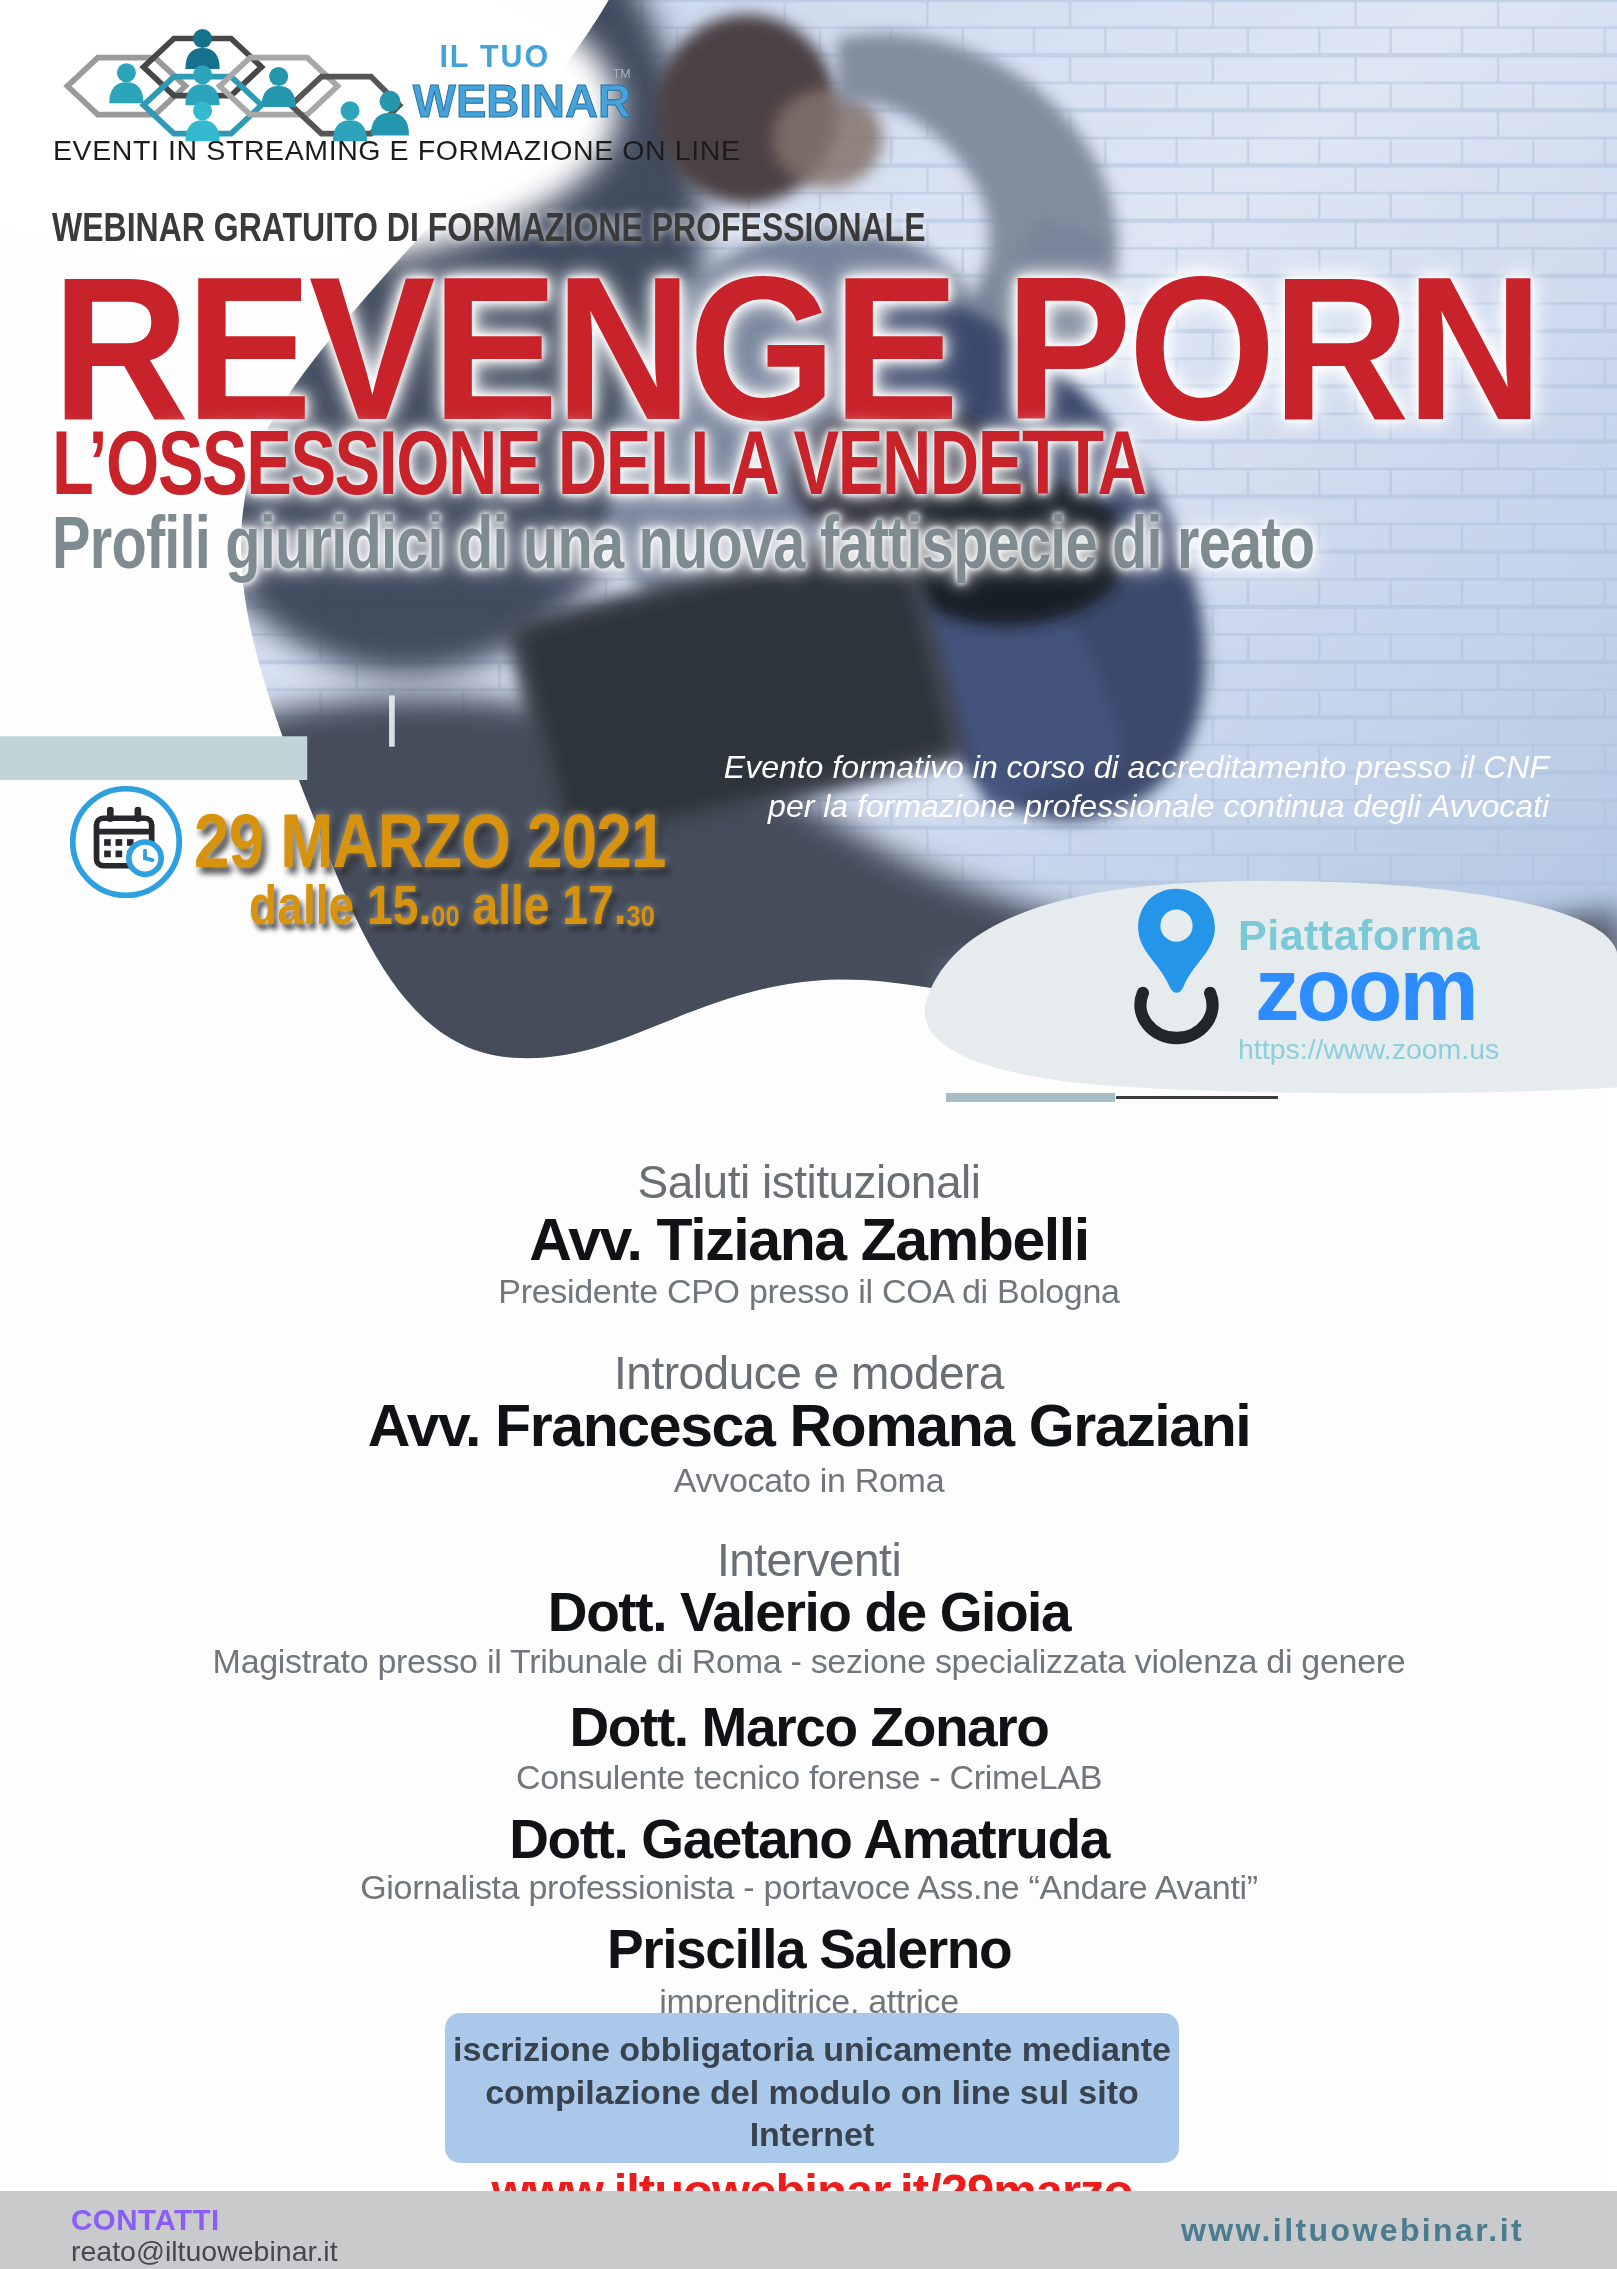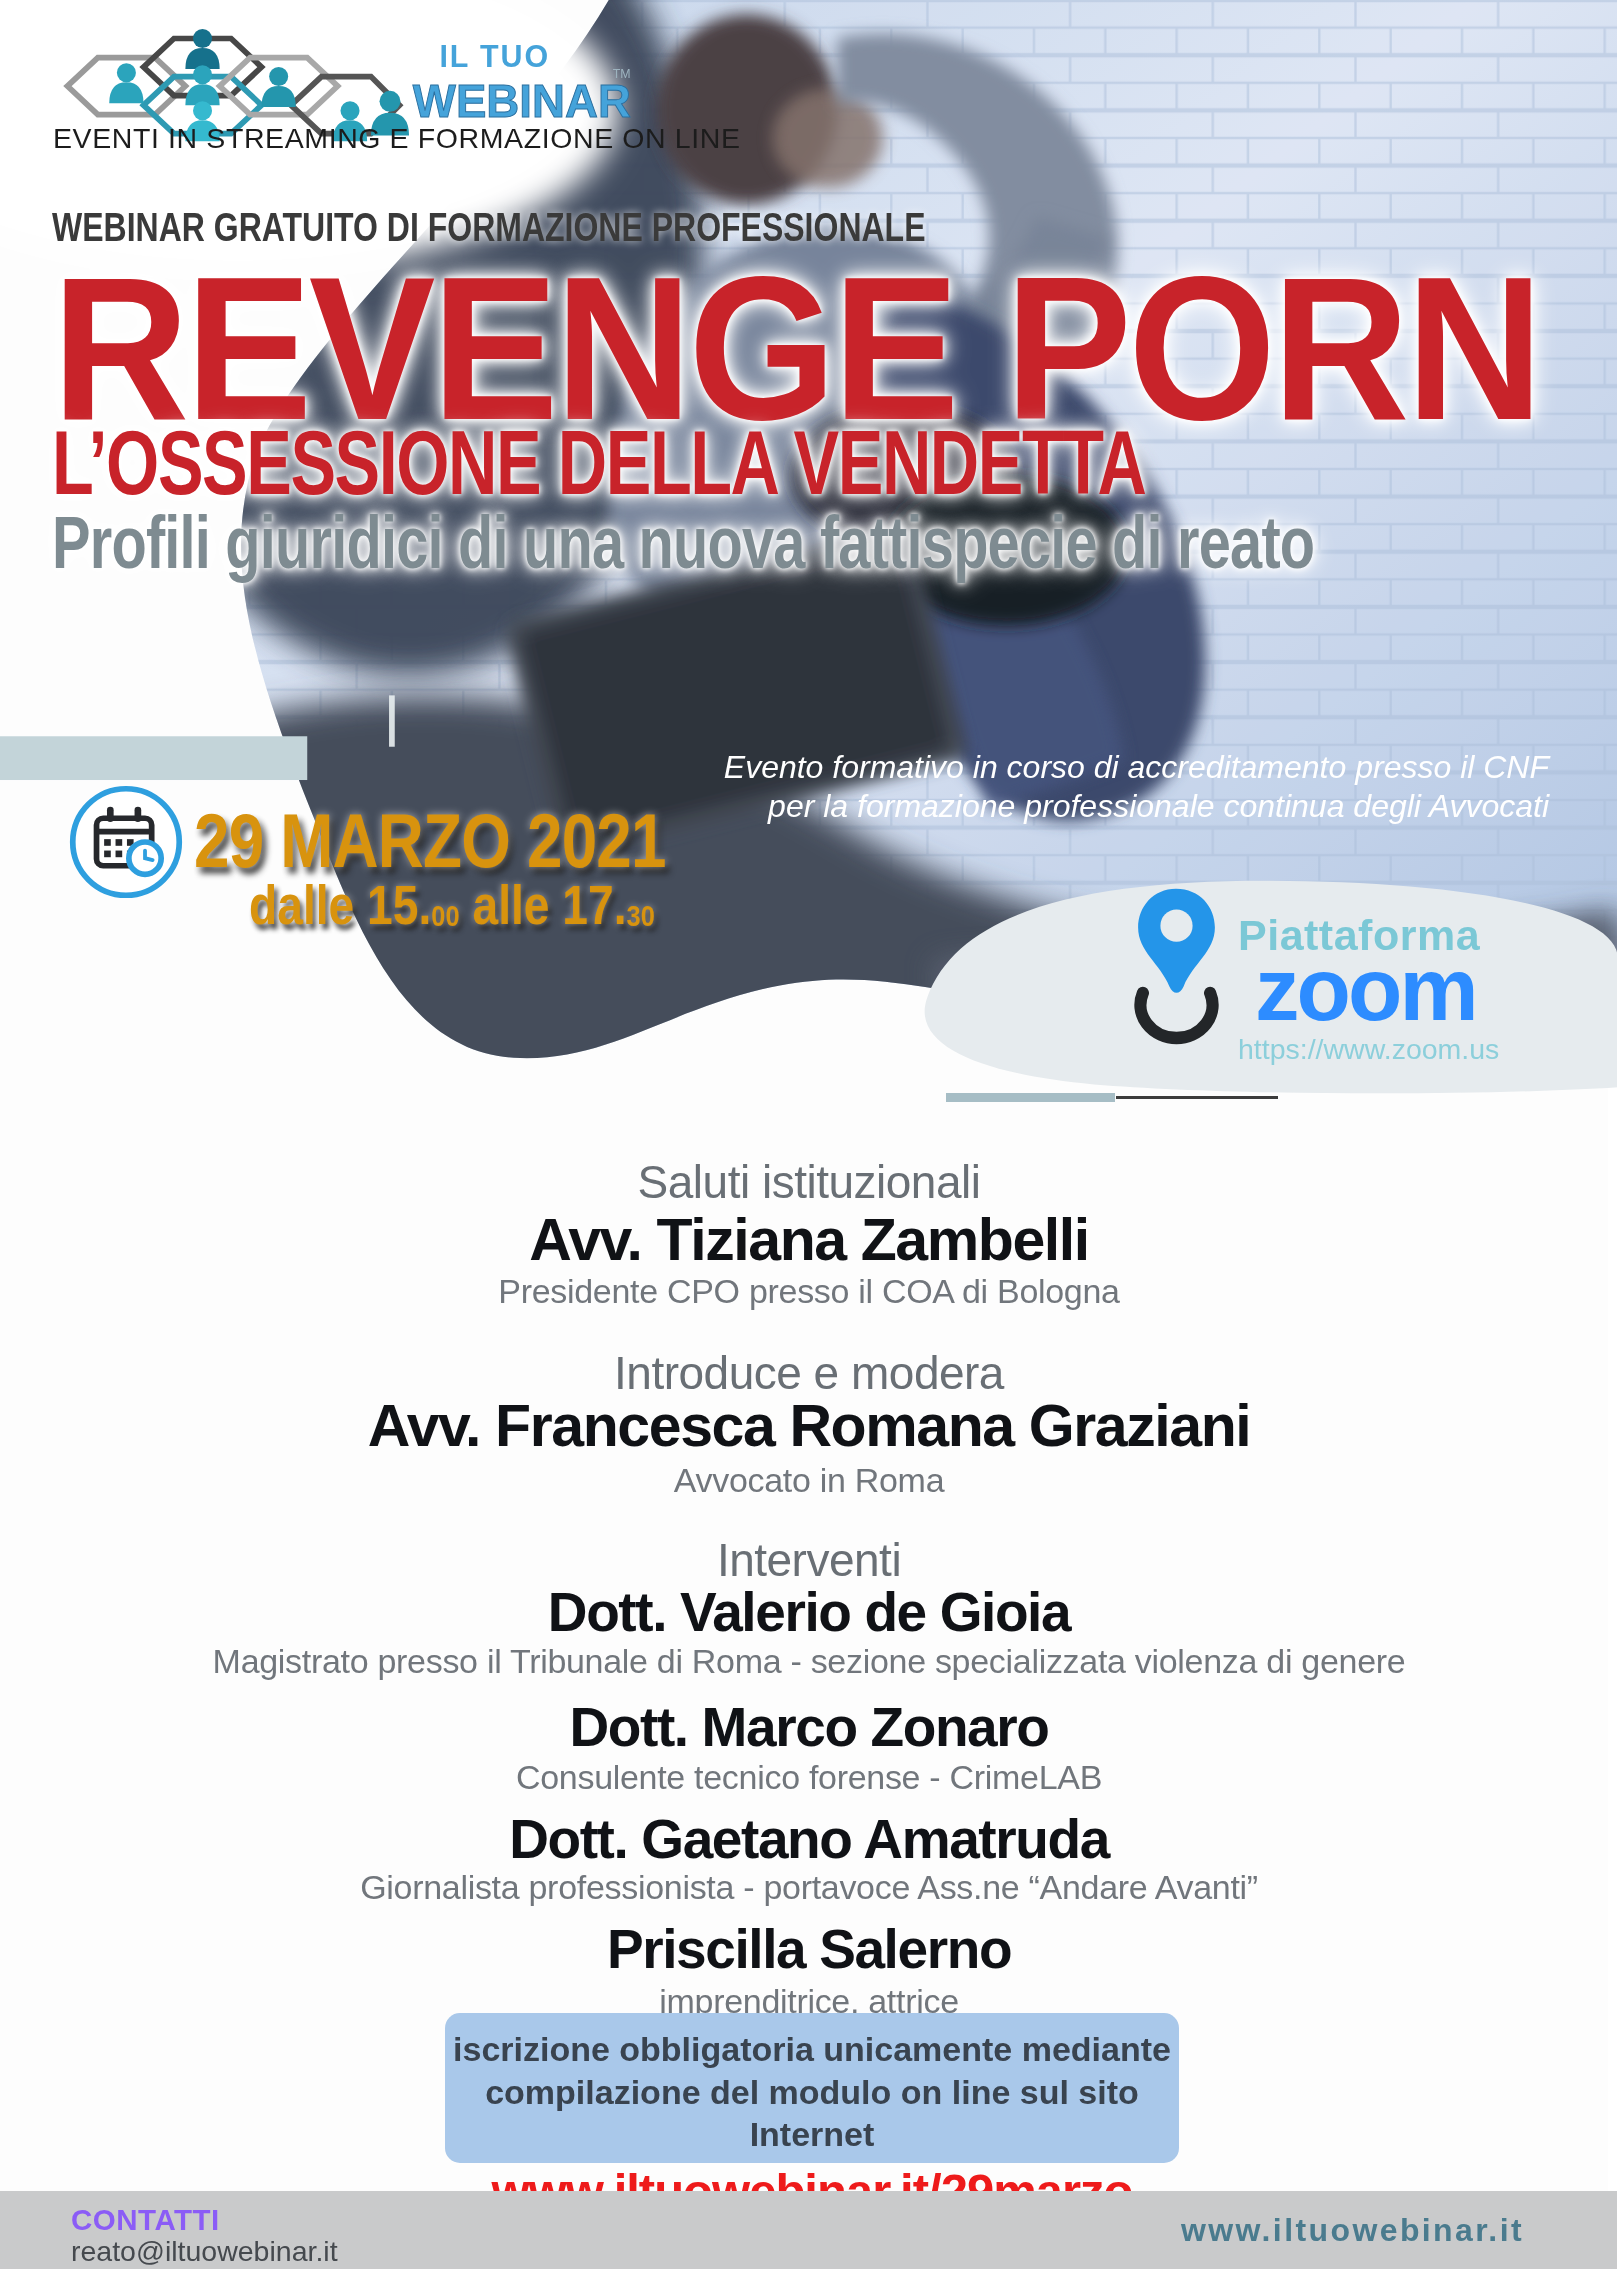--- a/index.html
+++ b/index.html
@@ -4,21 +4,21 @@
 <style>
   html,body{margin:0;padding:0;background:#ffffff;}
   body{font-family:"Liberation Sans", sans-serif; width:1618px; height:2269px; position:relative; overflow:hidden;}
   .poster{position:absolute; inset:0; width:1608px; height:2269px; background:#fdfdfd;}
   .abs{position:absolute;}
   .hero-art{position:absolute; left:0; top:0; width:1618px; height:1132px; z-index:1;}
   .ov{z-index:5;}
 
   
   .logo-svg{left:36px; top:27px; width:609px; height:122px;}
-  .logo-tagline{left:53px; top:122px; font-size:28.5px; font-weight:500; color:#1c1c1c; letter-spacing:0.6px;}
+  .logo-tagline{left:53px; top:134px; font-size:28.5px; font-weight:500; color:#1c1c1c; letter-spacing:0.6px;}
 
   
   .kicker{left:52px; top:205px; font-size:40px; font-weight:700; color:#3a3a3a;
           transform:scaleX(.8); transform-origin:left top; white-space:nowrap;
           text-shadow:0 0 9.5px rgba(255,255,255,.75);}
   .glow{text-shadow:0 0 5.7px #fff,0 0 11.4px #fff,0 0 19px rgba(255,255,255,.95),0 0 28.5px rgba(255,255,255,.8);}
   .title{left:52px; top:255px; font-size:200px; line-height:.92; font-weight:700; color:#c8232a;
          letter-spacing:-3.8px; transform:scale(.95,1.02); transform-origin:left top; white-space:nowrap;}
   .subtitle{left:52px; top:418px; font-size:90px; font-weight:700; color:#c8232a; line-height:1;
             letter-spacing:-1.9px; transform:scaleX(.76); transform-origin:left top; white-space:nowrap;}

